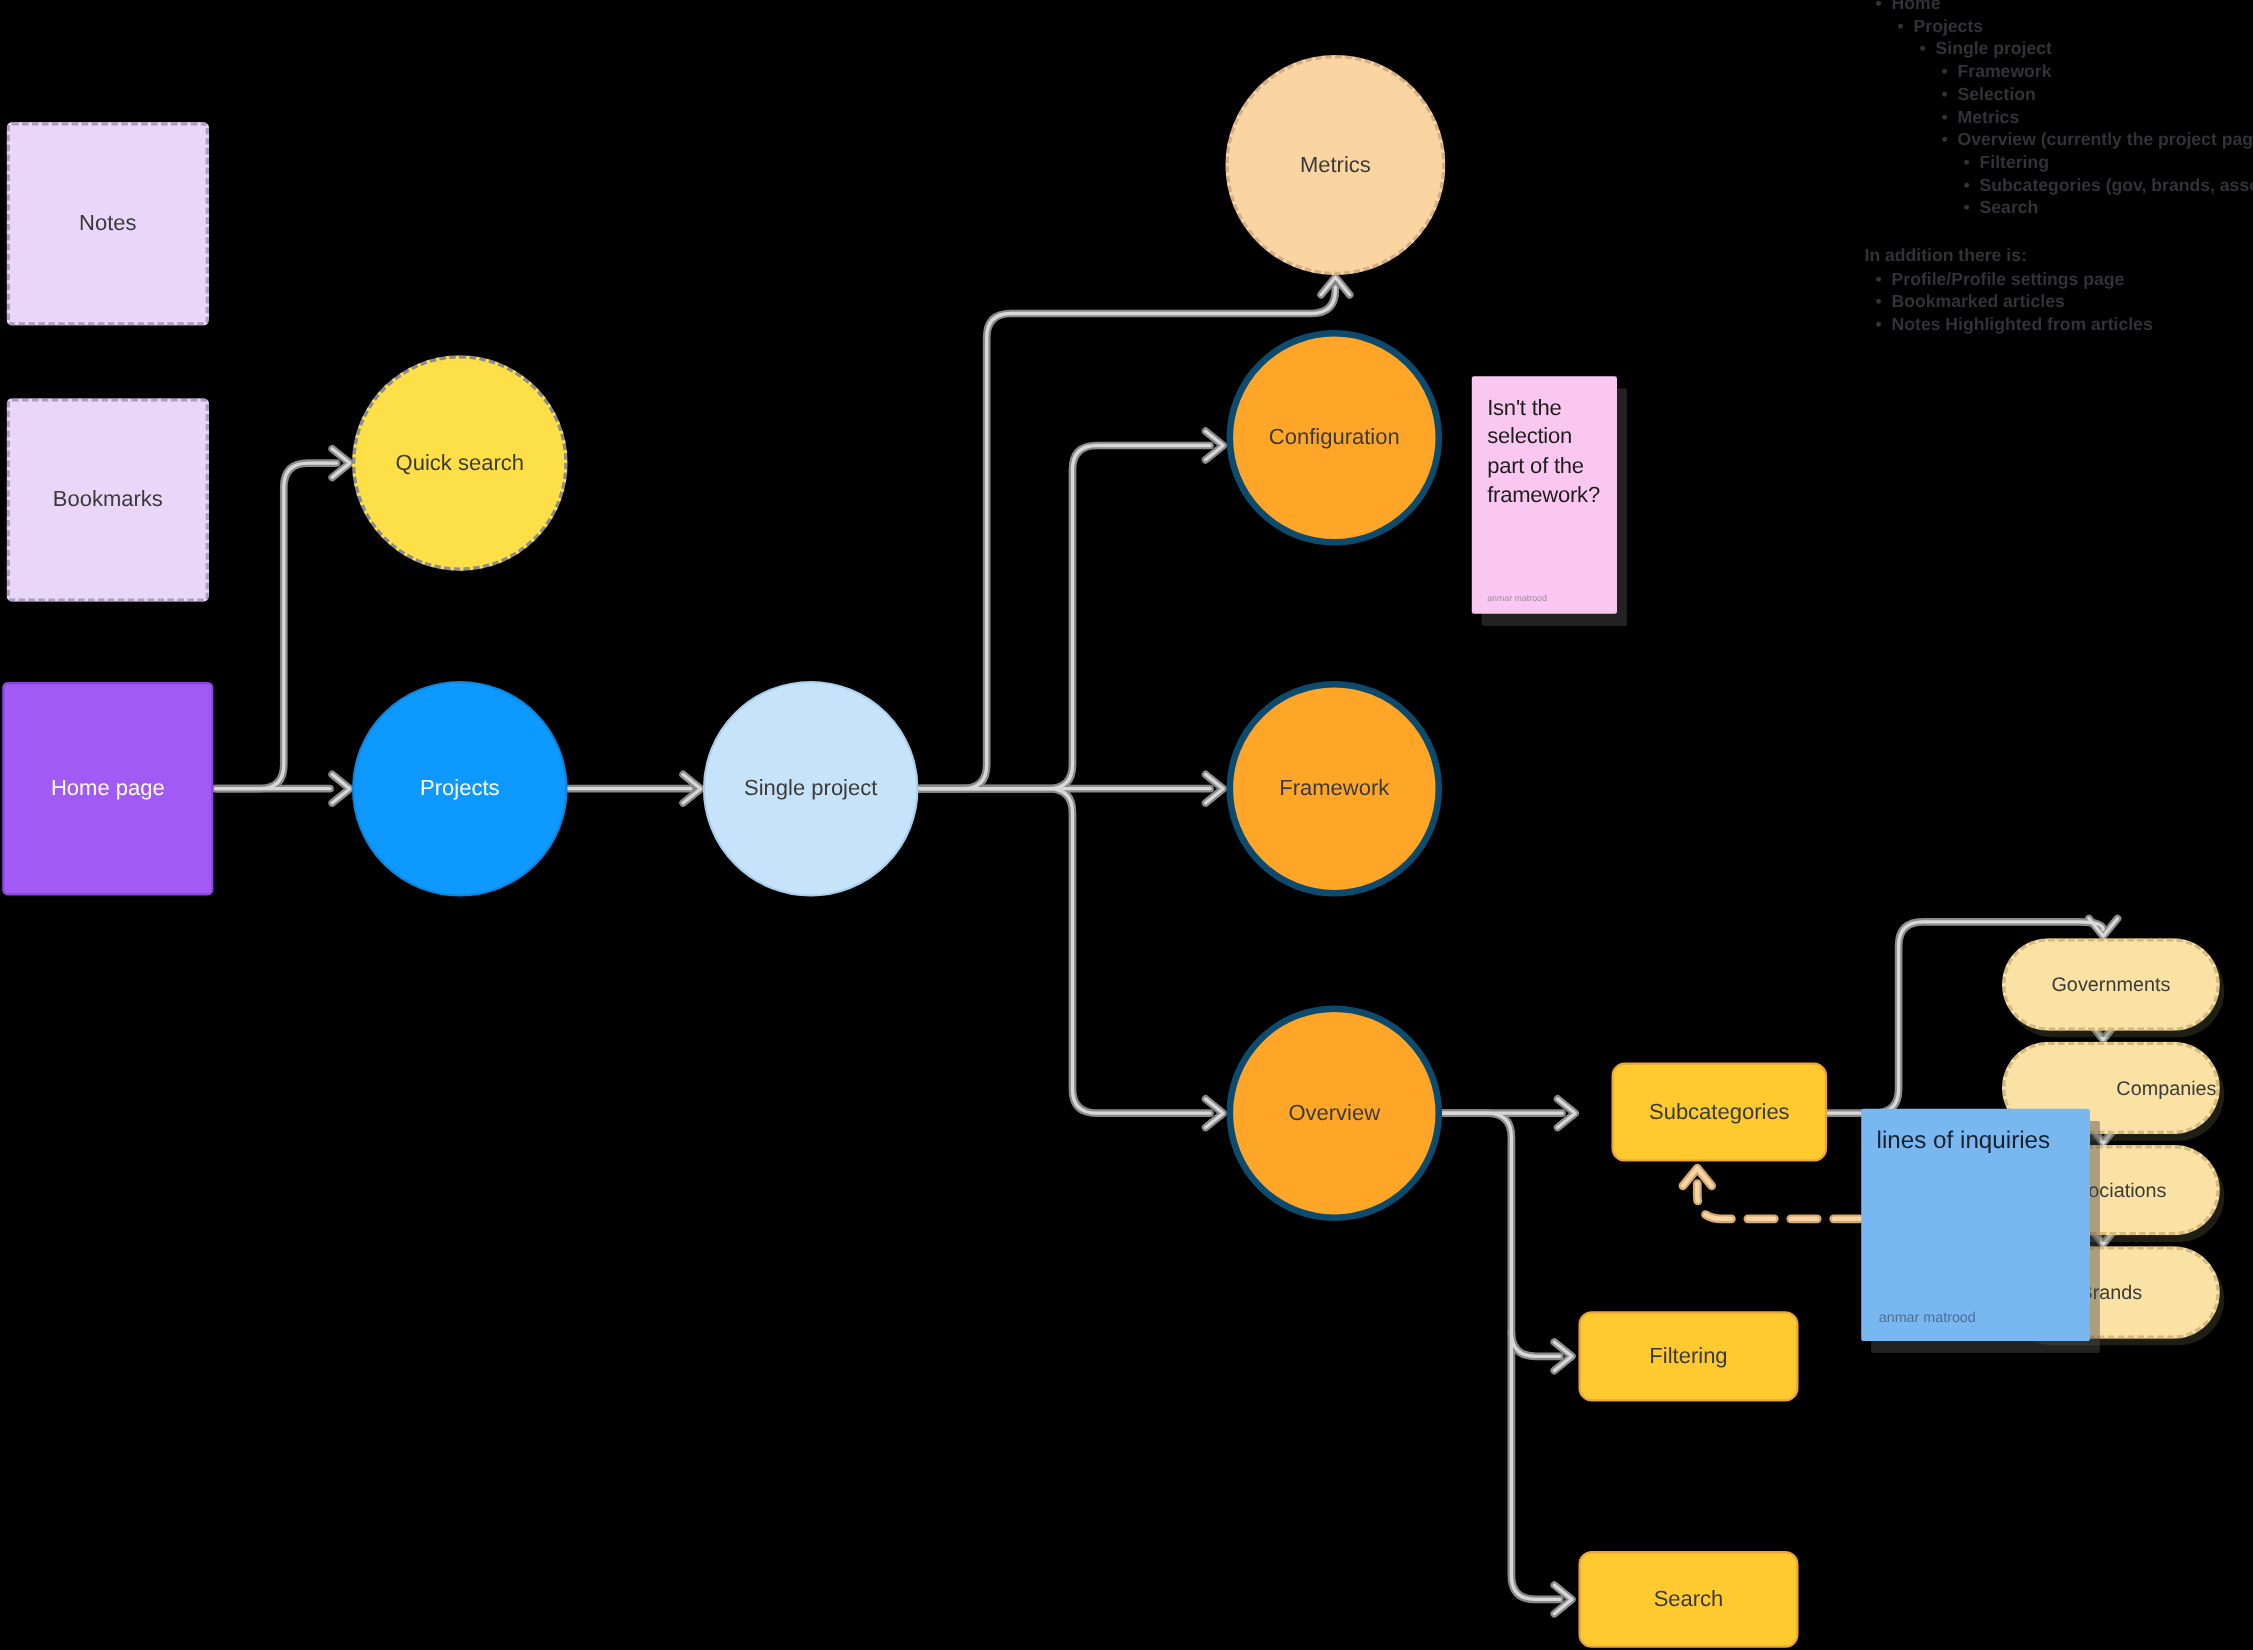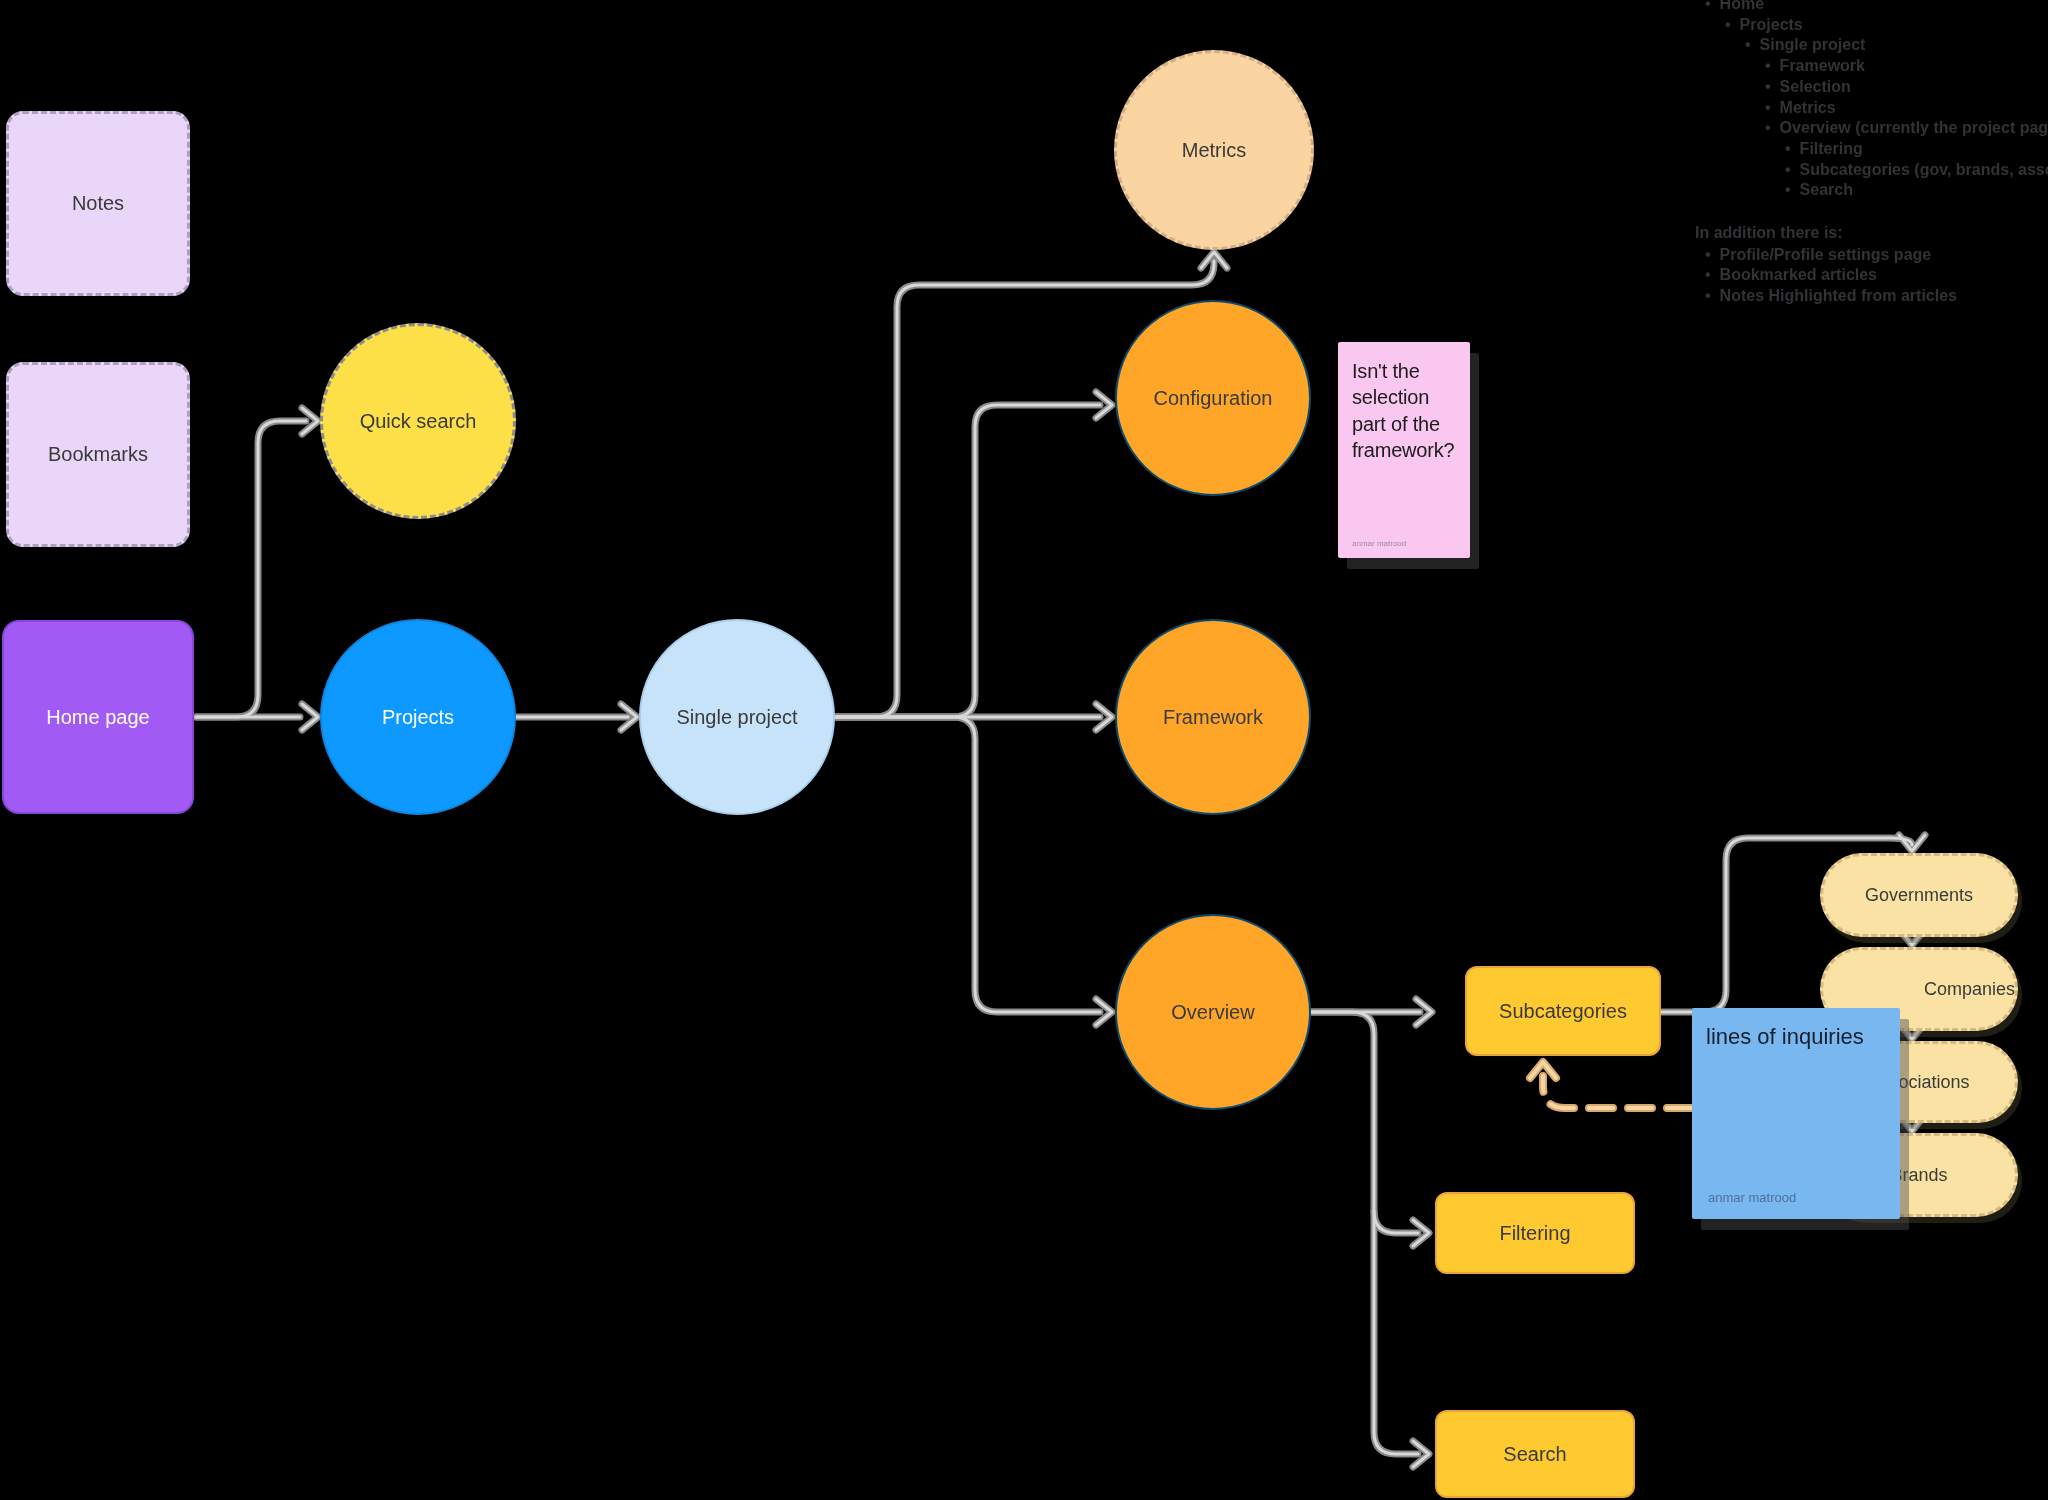--- a/index.html
+++ b/index.html
@@ -2,28 +2,28 @@
 <html><head>
 <meta charset="utf-8">
 <style>
   html,body{margin:0;padding:0;background:#000;}
   #canvas{position:relative;width:2048px;height:1500px;background:#000;overflow:hidden;
           font-family:"Liberation Sans",sans-serif;}
   svg.wires{position:absolute;left:0;top:0;z-index:1;}
   .node{position:absolute;display:flex;align-items:center;justify-content:center;
         text-align:center;box-sizing:border-box;z-index:3;font-size:20px;color:#3a3a3a;font-weight:500;}
   .circle{border-radius:50%;}
-  .sq{border-radius:17px;}
+  .sq{border-radius:5px;}
   .notes,.bookmarks{background:#E9D6F9;border:3px dashed #AC9FC2;}
   .homepage{background:#A25AF5;border:2px solid #8A46DB;color:#fff;}
   .quicksearch{background:#fde047;border:3px dashed #8E8C8E;}
   .projects{background:#0D99FF;border:2px solid #0C86E0;color:#fff;}
   .singleproject{background:#C7E3FA;border:2px solid #A9CFEC;}
   .metrics{background:#FAD4A1;border:3px dashed #D4AF85;}
-  .orange{background:#FFA629;border:2px solid #0c4a6e;}
+  .orange{background:#FFA629;border:6px solid #0c4a6e;}
   .yrect{background:#FFC930;border:2px solid #E9A43C;border-radius:12px;}
   .pill{background:#F9E2A4;border:3px dashed #D6B97F;border-radius:46px;z-index:2;
         font-size:18px;box-shadow:4px 6px 0 rgba(90,85,60,.35);}
   .sticky{position:absolute;z-index:5;box-sizing:border-box;padding:16px 14px;
           box-shadow:9px 11px 0 rgba(75,75,75,.45);border-radius:2px;}
   .sticky .author{position:absolute;left:14px;bottom:10px;font-weight:400;}
   .sticky-pink{background:#FAC7F1;width:132px;height:216px;}
   .sticky-pink .txt{font-size:20px;line-height:1.32;color:#1c1c1c;font-weight:500;letter-spacing:-.2px;}
   .sticky-pink .author{font-size:8px;color:#9D8C9B;}
   .sticky-blue{background:#79B7F1;width:208px;height:211px;}

